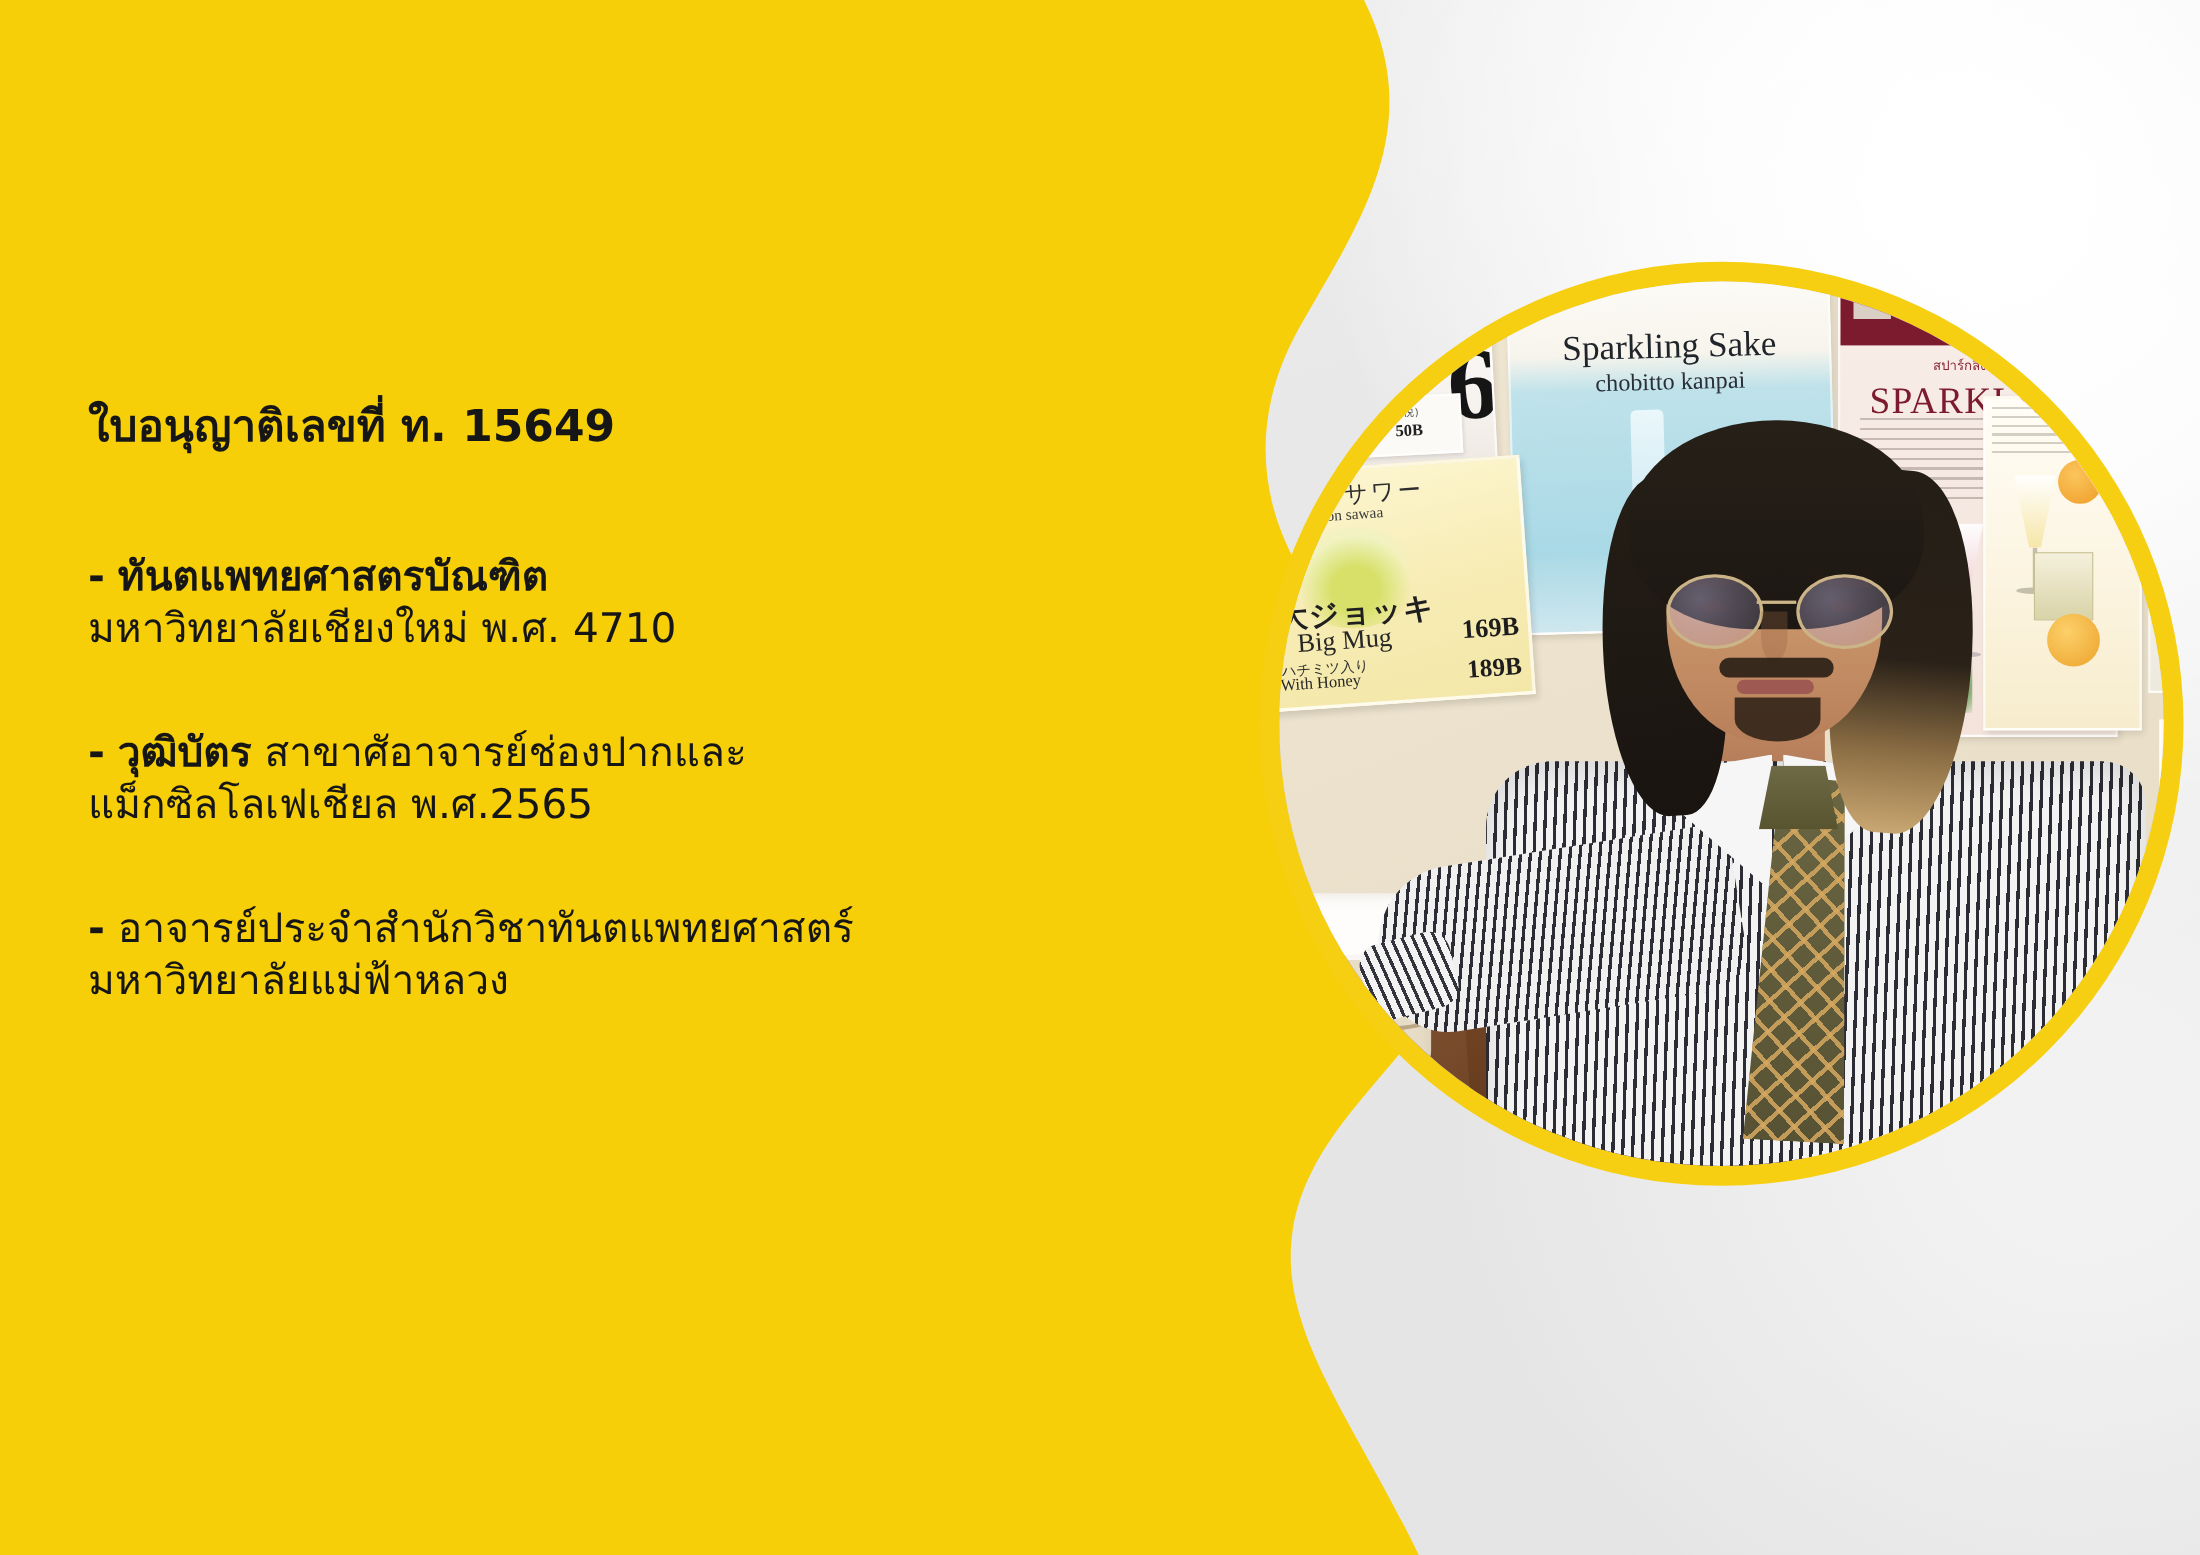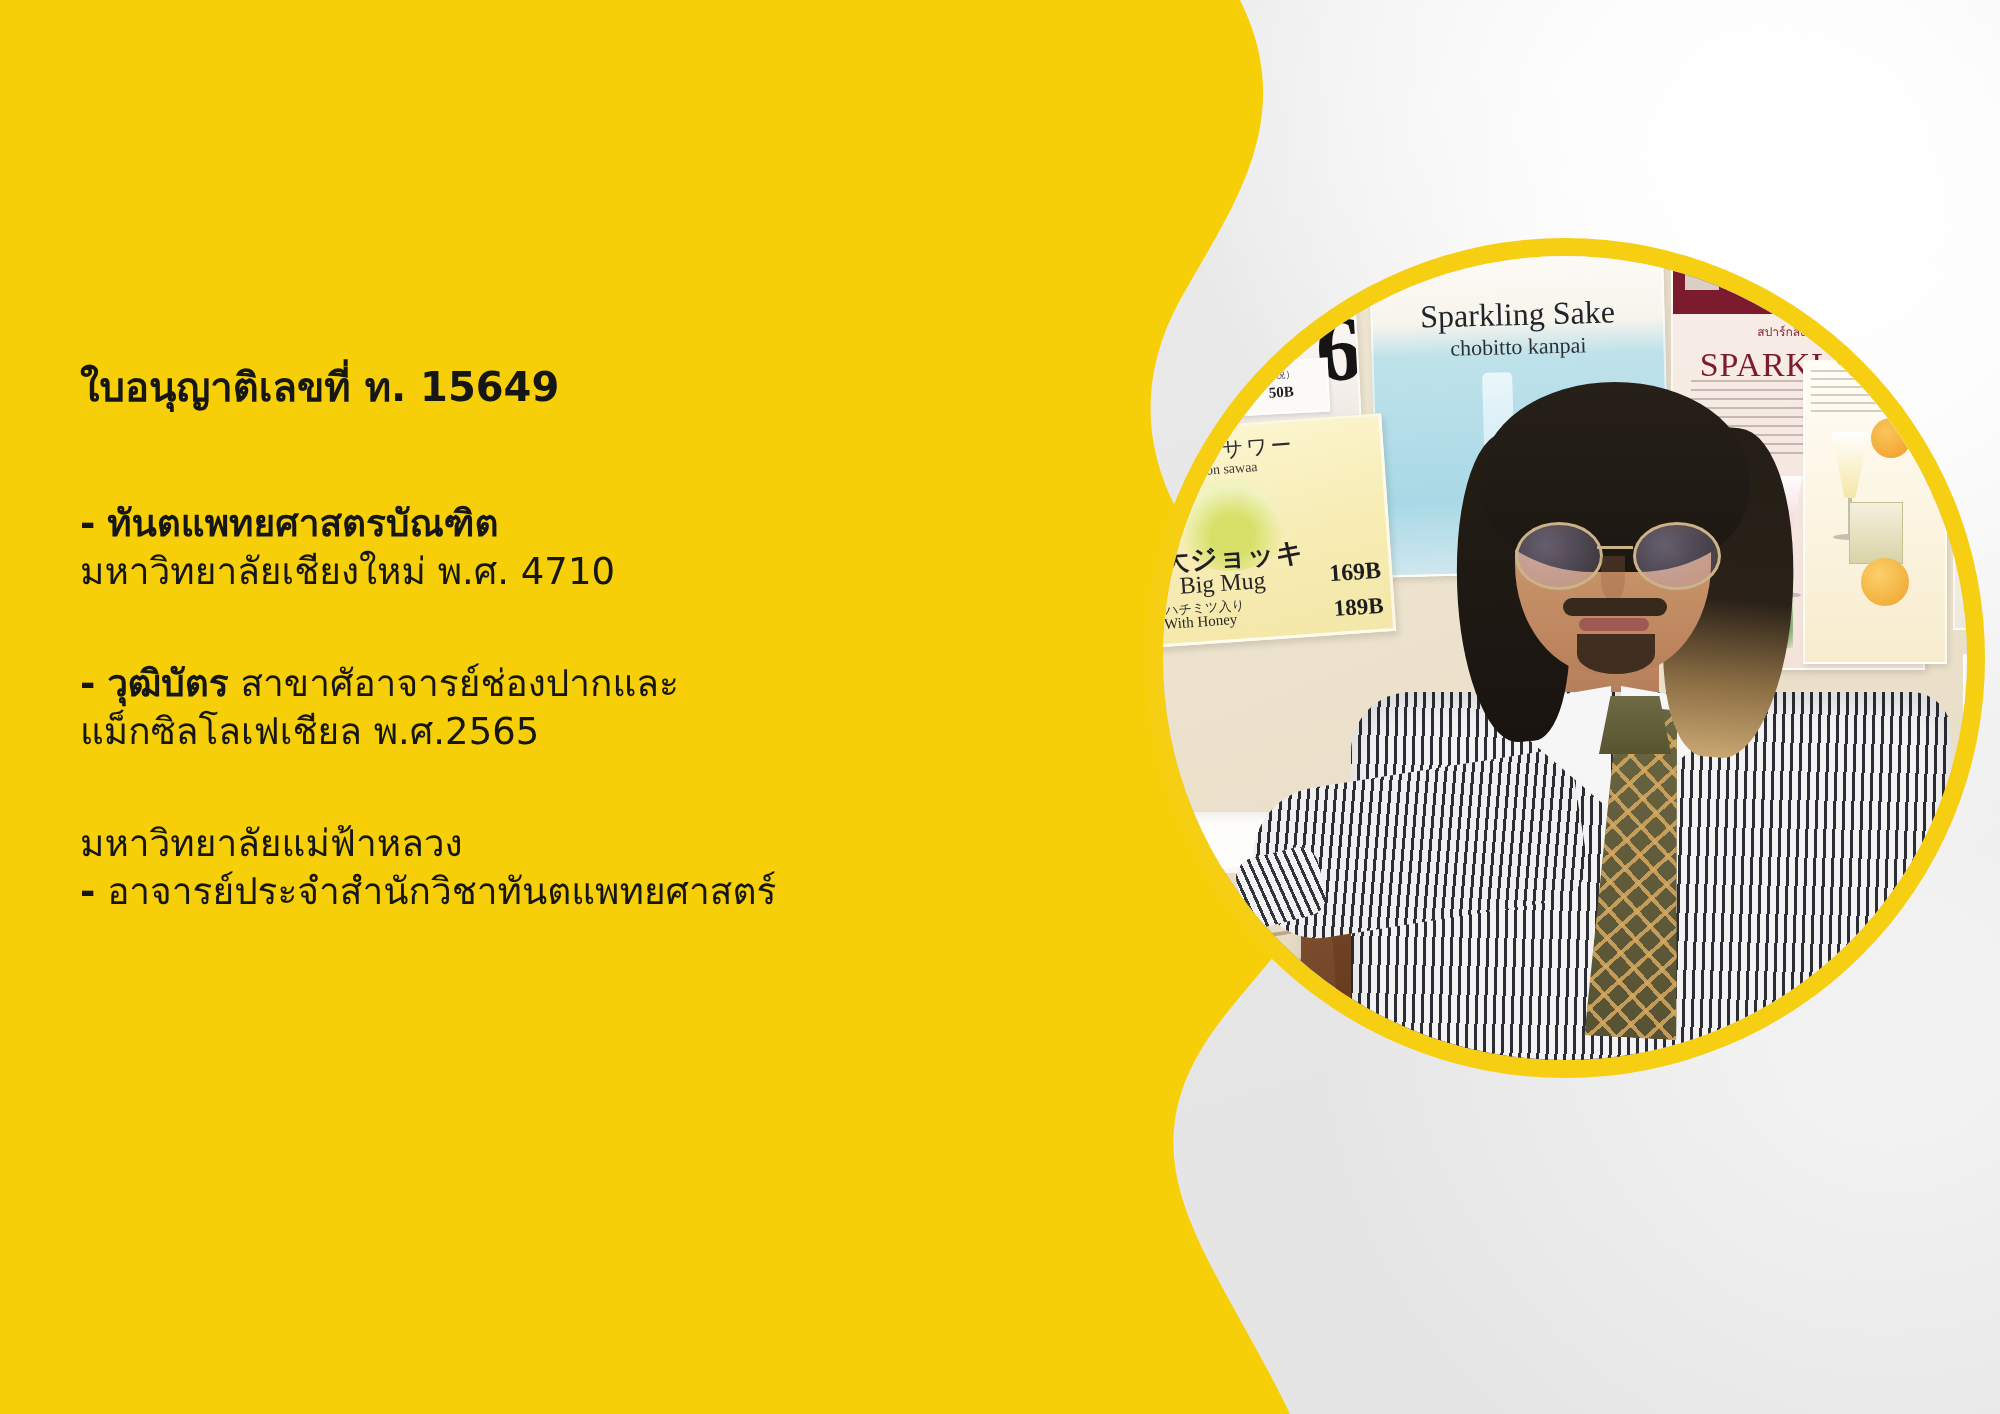--- a/index.html
+++ b/index.html
@@ -543,22 +543,22 @@
 
       <div class="bullet">
         <div class="line">
           <span class="b">-</span>
           <span class="b">วุฒิบัตร</span><span> สาขาศัอาจารย์ช่องปากและ</span>
         </div>
         <div class="line sub">แม็กซิลโลเฟเชียล พ.ศ.2565</div>
       </div>
 
       <div class="bullet">
-        <div class="line sub">มหาวิทยาลัยแม่ฟ้าหลวง</div>
         <div class="line">
           <span class="b">-</span>
           <span class="b"></span><span>อาจารย์ประจำสำนักวิชาทันตแพทยศาสตร์</span>
         </div>
+        <div class="line sub">มหาวิทยาลัยแม่ฟ้าหลวง</div>
       </div>
 
     </div>
   </div>
 </div>
 
 </body></html>

